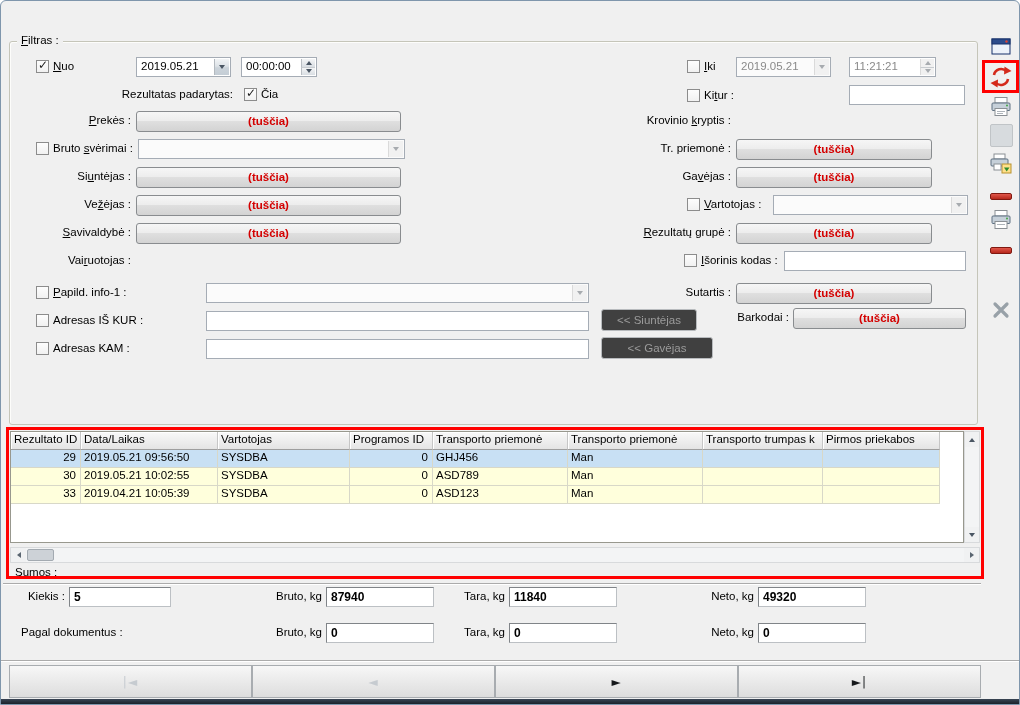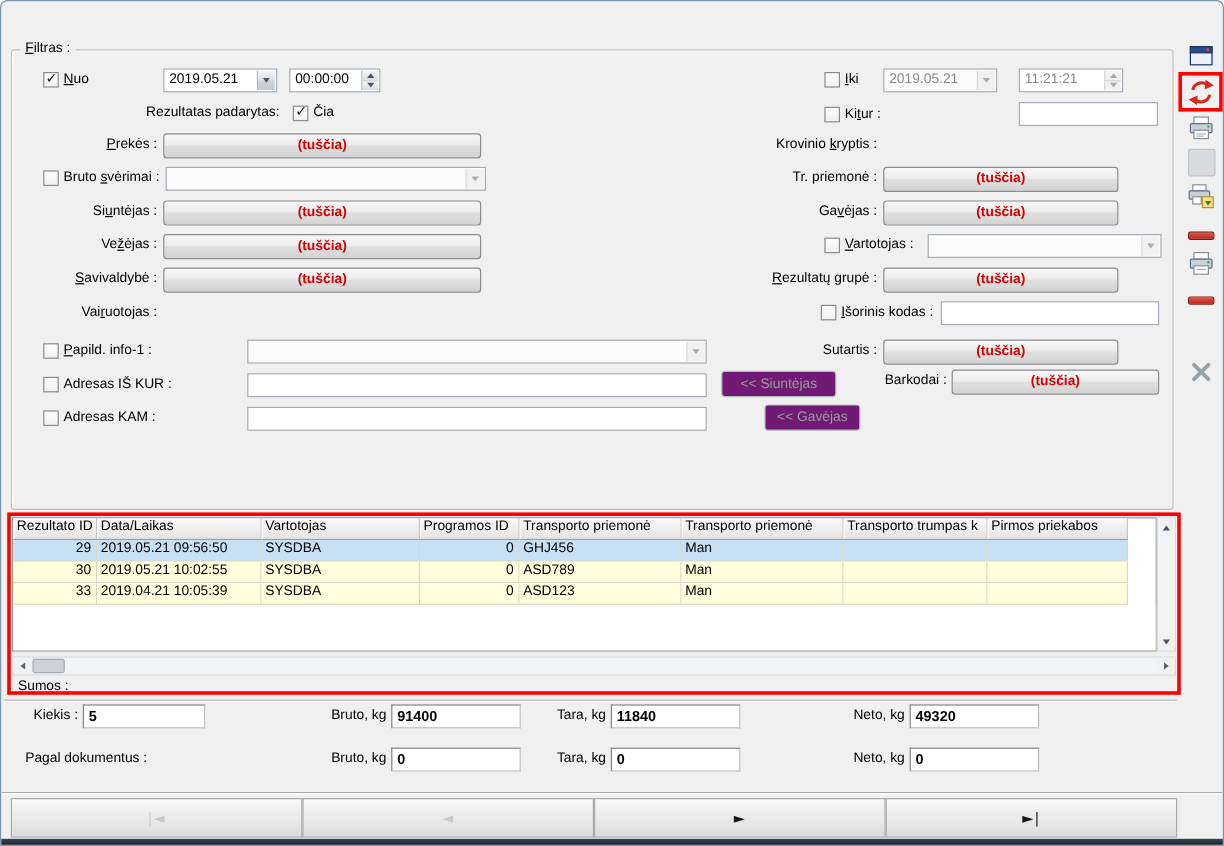--- a/index.html
+++ b/index.html
@@ -25,21 +25,21 @@
   
   .lbl{position:absolute;white-space:nowrap}
   .lblr{position:absolute;white-space:nowrap;text-align:right}
   .cbrow{position:absolute;white-space:nowrap;display:flex;align-items:center;height:16px}
   .cb{display:inline-block;width:13px;height:13px;background:linear-gradient(#FDFDFD,#F1F1F1);border:1px solid #8C8C8C;position:relative;flex:none}
   .cb.checked::after{content:"✓";position:absolute;left:1px;top:-3px;font-size:12px;font-weight:bold;color:#1A1A1A}
   .cbl{margin-left:4px}
   
   .btn{position:absolute;height:21px;border:1px solid #898C8F;border-radius:3px;background:linear-gradient(#F6F6F6,#EDEDED 45%,#DFDFDF 50%,#D3D3D3);text-align:center;line-height:19px;white-space:nowrap;overflow:hidden}
   .btn.redtxt{color:#D40000;font-weight:bold}
-  .btn.disabled{color:#9B9B9B;background:#701a75;border-color:#B8BBBE}
+  .btn.disabled{color:#9B9B9B;background:#404040;border-color:#B8BBBE}
   
   .tinput{position:absolute;height:20px;background:#fff;border:1px solid #A5ACB5;padding:0 4px;font:inherit}
   .combo,.spin{position:absolute;height:20px;background:#fff;border:1px solid #A5ACB5}
   .ctext{position:absolute;left:4px;top:2px;white-space:nowrap}
   .cb-btn{position:absolute;right:1px;top:1px;bottom:1px;width:15px;background:linear-gradient(#F2F4F6,#DDE2E7 45%,#CBD3DA 55%,#C4CDD5);border-left:1px solid #B3B9BF;display:flex;align-items:center;justify-content:center}
   .tri-dn{width:0;height:0;border-left:3.5px solid transparent;border-right:3.5px solid transparent;border-top:4px solid #4A5663}
   .tri-up{width:0;height:0;border-left:3px solid transparent;border-right:3px solid transparent;border-bottom:4px solid #4A5663}
   .tri-dn.s{border-left-width:3px;border-right-width:3px}
   .combo.disabled{background:#FBFBFB}
   .combo.disabled .ctext,.spin.disabled .ctext{color:#8A8A8A}
@@ -267,21 +267,21 @@
   <input class="tinput" style="left: 205px; top: 310px; width: 383px;" value="">
   <div class="btn disabled" style="left:600px;top:308px;width:96px;height:22px;line-height:20px">&lt;&lt; Siuntėjas</div>
   <span class="lblr" style="left:700px;top:310px;width:88px">Barkodai :</span>
   <div class="btn redtxt" style="left:792px;top:307px;width:173px">(tuščia)</div>
 
   <div class="cbrow" style="left:35px;top:339px">
     <span class="cb"></span>
     <span class="cbl">Adresas KAM :</span>
   </div>
   <input class="tinput" style="left: 205px; top: 338px; width: 383px;" value="">
-  <div class="btn disabled" style="left:636px;top:336px;width:80px;height:22px;line-height:20px">&lt;&lt; Gavėjas</div>
+  <div class="btn disabled" style="left:600px;top:336px;width:112px;height:22px;line-height:20px">&lt;&lt; Gavėjas</div>
 
   <div class="gridbox">
     <div class="ghrow">
       <div class="gh c0">Rezultato ID</div>
       <div class="gh c1">Data/Laikas</div>
       <div class="gh c2">Vartotojas</div>
       <div class="gh c3">Programos ID</div>
       <div class="gh c4">Transporto priemonė</div>
       <div class="gh c5">Transporto priemonė</div>
       <div class="gh c6">Transporto trumpas k</div>
@@ -339,21 +339,21 @@
   </div>
 
   <span class="lbl" style="left:14px;top:565px;z-index:1">Sumos :</span>
 
   <div class="groove" style="left:2px;top:582px;width:978px"></div>
   <div class="groove" style="left:0;top:659px;width:1018px"></div>
 
   <span class="lblr" style="left:6px;top:589px;width:58px">Kiekis :</span>
   <div class="sfield" style="left:68px;top:586px;width:102px">5</div>
   <span class="lblr" style="left:253px;top:589px;width:68px">Bruto, kg</span>
-  <div class="sfield" style="left:325px;top:586px;width:108px">91400</div>
+  <div class="sfield" style="left:325px;top:586px;width:108px">87940</div>
   <span class="lblr" style="left:438px;top:589px;width:66px">Tara, kg</span>
   <div class="sfield" style="left:508px;top:586px;width:108px">11840</div>
   <span class="lblr" style="left:683px;top:589px;width:70px">Neto, kg</span>
   <div class="sfield" style="left:757px;top:586px;width:108px">49320</div>
 
   <span class="lbl" style="left:20px;top:625px">Pagal dokumentus :</span>
   <span class="lblr" style="left:253px;top:625px;width:68px">Bruto, kg</span>
   <div class="sfield" style="left:325px;top:622px;width:108px">0</div>
   <span class="lblr" style="left:438px;top:625px;width:66px">Tara, kg</span>
   <div class="sfield" style="left:508px;top:622px;width:108px">0</div>

